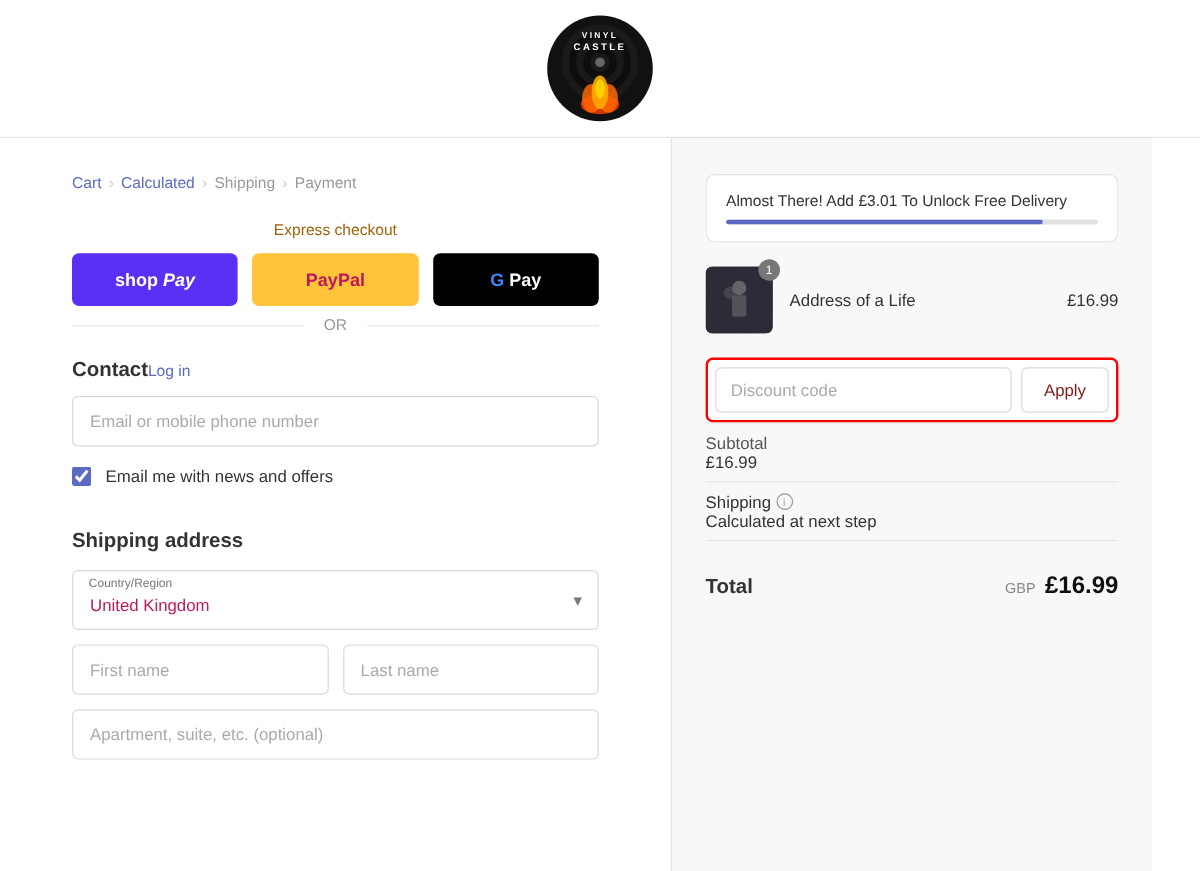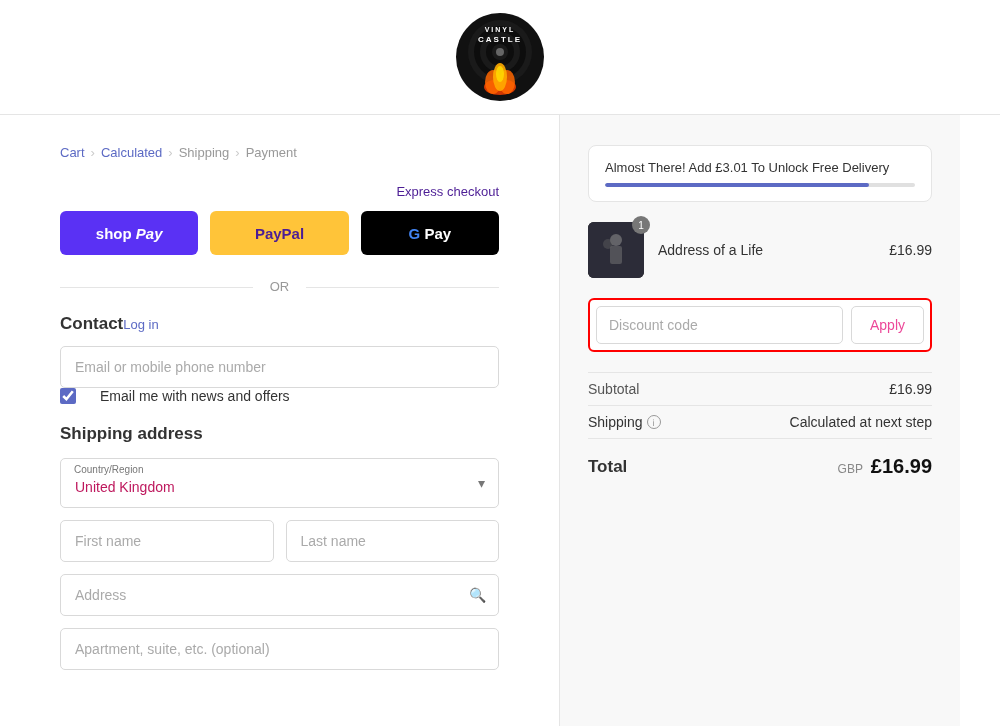--- a/index.html
+++ b/index.html
@@ -36,44 +36,44 @@
       gap: 6px;
       margin-bottom: 24px;
       font-size: 13px;
       color: #999;
     }
     .breadcrumb a { color: #5c6ac4; text-decoration: none; }
     .breadcrumb .sep { color: #ccc; }
 
     
     .express-checkout-label {
-      text-align: right;
+      text-align: center;
       font-size: 13px;
-      color: #4c1d95;
+      color: #a16207;
       margin-bottom: 12px;
     }
     .payment-buttons {
       display: flex;
       gap: 12px;
-      margin-bottom: 24px;
+      margin-bottom: 8px;
     }
     .pay-btn {
       flex: 1;
       height: 44px;
       border: none;
       border-radius: 6px;
       cursor: pointer;
       display: flex;
       align-items: center;
       justify-content: center;
       font-weight: 700;
       font-size: 15px;
     }
     .shop-pay { background: #5a31f4; color: #fff; }
-    .paypal { background: #ffc439; color: #4c1d95; justify-content: center; }
+    .paypal { background: #ffc439; color: #be185d; justify-content: center; }
     .gpay { background: #000; color: #fff; }
 
     .or-divider {
       text-align: center;
       color: #999;
       font-size: 13px;
       margin-bottom: 20px;
       position: relative;
     }
     .or-divider::before, .or-divider::after {
@@ -98,29 +98,29 @@
     .section-link { color: #5c6ac4; text-decoration: none; font-size: 13px; }
 
     .form-input {
       width: 100%;
       padding: 12px 14px;
       border: 1px solid #d9d9d9;
       border-radius: 5px;
       font-size: 14px;
       color: #333;
       outline: none;
-      margin-bottom: 0;
+      margin-bottom: 17px;
     }
     .form-input::placeholder { color: #aaa; }
 
     .checkbox-row {
       display: flex;
       align-items: center;
-      gap: 24px;
-      margin-bottom: 20px;
+      gap: 12px;
+      margin-bottom: 36px;
       font-size: 14px;
     }
     .checkbox-row input[type="checkbox"] {
       width: 16px;
       height: 16px;
       accent-color: #5c6ac4;
     }
 
     
     .shipping-title { font-size: 17px; font-weight: 600; margin-bottom: 14px; }
@@ -259,21 +259,20 @@
       justify-content: center;
     }
     .item-info { flex: 1; }
     .item-name { font-size: 14px; color: #333; }
     .item-price { font-size: 14px; color: #333; }
 
     
     .discount-row {
       display: flex;
       gap: 8px;
-      margin-bottom: 20px;
       border: 2px solid red;
       border-radius: 6px;
       padding: 6px;
       background: #fff;
     }
     .discount-input {
       flex: 1;
       padding: 10px 12px;
       border: 1px solid #d9d9d9;
       border-radius: 5px;
@@ -281,53 +280,54 @@
       color: #333;
       outline: none;
     }
     .discount-input::placeholder { color: #aaa; }
     .apply-btn {
       padding: 10px 18px;
       background: #fff;
       border: 1px solid #d9d9d9;
       border-radius: 5px;
       font-size: 14px;
-      color: #ec4899;
+      color: #7f1d1d;
       cursor: pointer;
       white-space: nowrap;
     }
 
     
     .summary-line {
       display: flex;
       justify-content: space-between;
       align-items: flex-start;
       padding: 8px 0;
       border-top: 1px solid #e5e5e5;
       font-size: 14px;
+      flex-direction: column;
     }
     .summary-line .label { color: #555; }
     .summary-line .shipping-label { display: flex; align-items: center; gap: 4px; }
     .info-icon {
       display: inline-flex;
       width: 14px;
       height: 14px;
       border-radius: 50%;
       border: 1px solid #999;
       align-items: center;
       justify-content: center;
       font-size: 9px;
       color: #999;
     }
     .summary-line .value { color: #333; }
     .total-line {
       display: flex;
       justify-content: space-between;
       align-items: center;
-      padding: 16px 0;
+      padding: 26px 0;
       border-top: 1px solid #e5e5e5;
       text-align: right;
     }
     .total-label { font-size: 17px; font-weight: 600; }
     .total-value { font-size: 20px; font-weight: 700; color: #111; }
     .total-currency { font-size: 12px; color: #888; margin-right: 4px; }
 
     
     .logo-svg-wrap {
       display: flex;
@@ -415,24 +415,20 @@
         <option>United Kingdom</option>
       </select>
       <span class="select-arrow">▾</span>
     </div>
 
     <div class="name-row">
       <input class="form-input" type="text" placeholder="First name" style="">
       <input class="form-input" type="text" placeholder="Last name" style="">
     </div>
 
-    <div class="address-wrapper">
-      <input class="form-input" type="text" placeholder="Address" style="">
-      <span class="address-search-icon">🔍</span>
-    </div>
 
     <input class="form-input" type="text" placeholder="Apartment, suite, etc. (optional)" style="">
 
   </div>
 
   <div class="right-panel">
 
     <div class="delivery-bar-container">
       <div class="delivery-text">Almost There! Add £3.01 To Unlock Free Delivery</div>
       <div class="progress-track">

